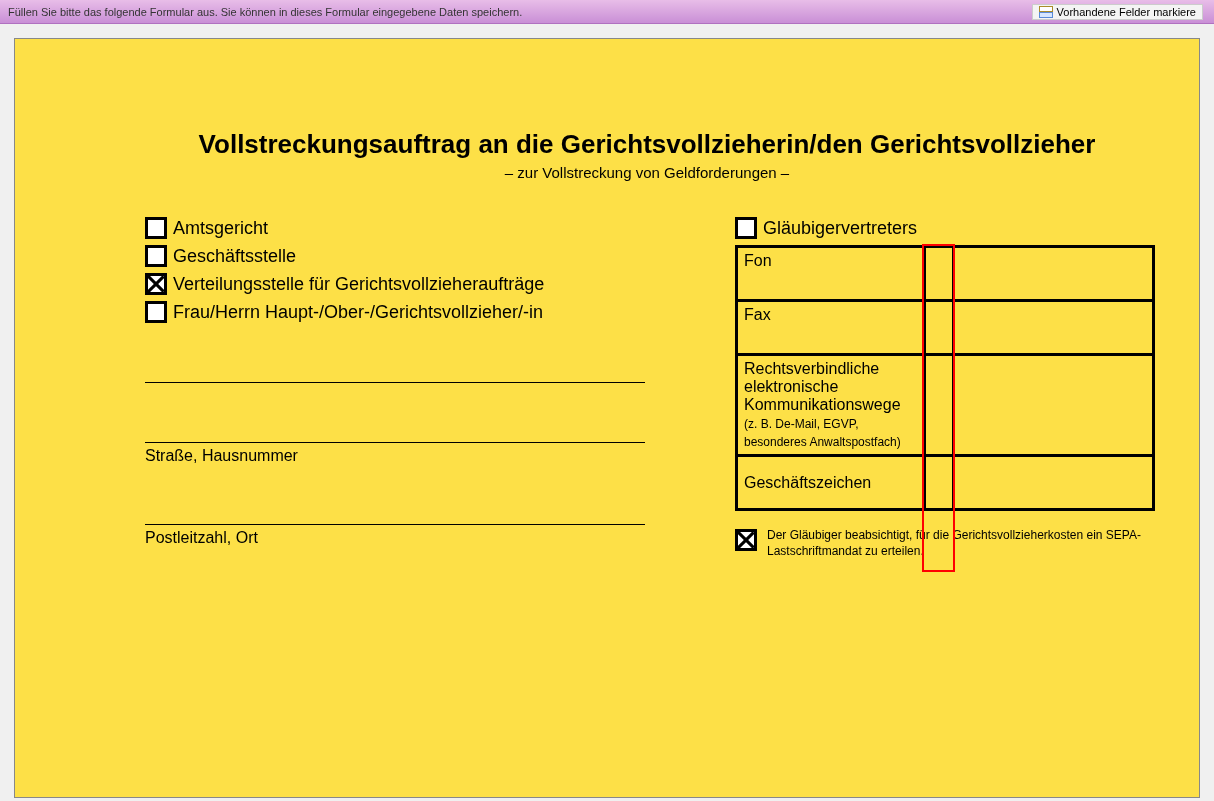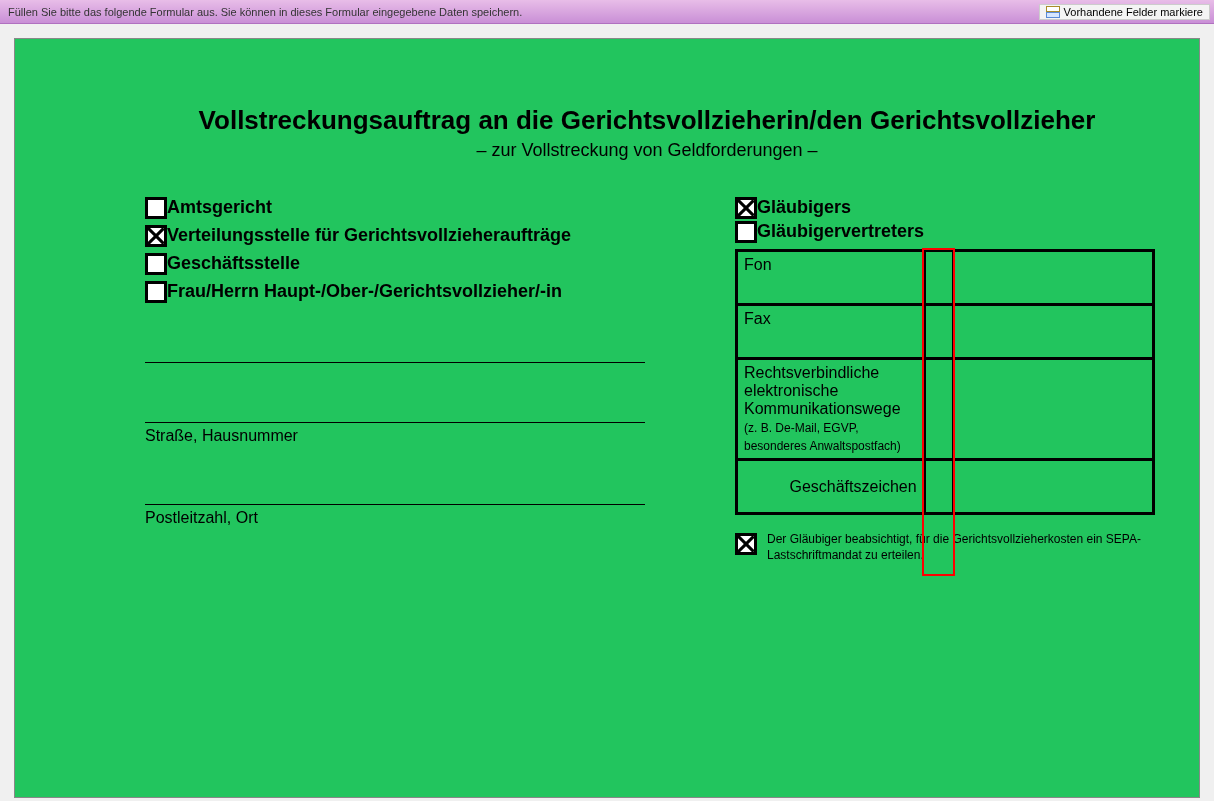--- a/index.html
+++ b/index.html
@@ -11,69 +11,68 @@
   }
   .toolbar {
     background: linear-gradient(to bottom, #e8bde8, #c98fd6);
     border-bottom: 1px solid #b070c0;
     height: 24px;
     display: flex;
     align-items: center;
     justify-content: space-between;
     font-size: 11px;
     color: #333;
-    padding: 0 4px 0 8px;
+    padding: 0 11px 0 8px;
   }
   .toolbar-left { white-space: nowrap; }
   .toolbar-right {
     background: #f4f4f4;
     border: 1px solid #ccc;
     padding: 1px 6px;
     display: flex;
     align-items: center;
     gap: 4px;
     font-size: 11px;
     white-space: nowrap;
     justify-content: flex-end;
   }
   .toolbar-right svg { flex-shrink: 0; }
   .page-wrap {
-    background: #22c55e;
+    background: #fde047;
     margin: 14px 0 0 14px;
     width: 1186px;
     height: 760px;
     border: 1px solid #888;
     position: relative;
-    padding: 66px 50px 0 130px;
+    padding: 90px 50px 0 130px;
   }
   .title {
     text-align: center;
     font-weight: bold;
     font-size: 26px;
     margin-bottom: 4px;
   }
   .subtitle {
     text-align: center;
-    font-size: 18px;
+    font-size: 15px;
     margin-bottom: 36px;
   }
   .two-col {
     display: flex;
     gap: 90px;
     align-items: flex-start;
   }
   .left-col { flex: 0 0 500px; }
   .right-col { flex: 0 0 420px; }
   .cb-row {
     display: flex;
-    align-items: flex-start;
-    gap: 0;
+    align-items: center;
+    gap: 6px;
     margin-bottom: 6px;
     font-size: 18px;
-    font-weight: bold;
   }
   .cb {
     width: 22px; height: 22px;
     border: 3px solid #000;
     flex-shrink: 0;
     position: relative;
     background: #fff;
   }
   .cb.checked::before,
   .cb.checked::after {
@@ -111,21 +110,21 @@
     border: 3px solid #000000;
     vertical-align: top;
     font-size: 16px;
     padding: 4px 6px;
   }
   .contact-table td.label-cell { width: 45%; }
   .contact-table td.mid-cell { width: 7%; padding:0; position:relative; }
   .contact-table td.val-cell { width: 48%; }
   .contact-table tr { height: 54px; }
   .contact-table tr.tall { height: 100px; }
-  .contact-table tr.gz td.label-cell { text-align: right; vertical-align: middle; }
+  .contact-table tr.gz td.label-cell { text-align: left; vertical-align: middle; }
   .sub-note { font-size: 12px; line-height: 1.2; }
   .highlight-col {
     position: absolute;
     border: 2px solid #f00;
     pointer-events: none;
   }
   .sepa-row {
     display: flex;
     gap: 10px;
     margin-top: 16px;
@@ -153,46 +152,42 @@
   <div class="title">Vollstreckungsauftrag an die Gerichtsvollzieherin/den Gerichtsvollzieher</div>
   <div class="subtitle">– zur Vollstreckung von Geldforderungen –</div>
 
   <div class="two-col">
     <div class="left-col">
       <div class="cb-row">
         <span class="cb"></span>
         <span>Amtsgericht</span>
       </div>
       <div class="cb-row">
+        <span class="cb"></span>
+        <span>Geschäftsstelle</span>
+      </div>
+      <div class="cb-row">
         <span class="cb checked"></span>
         <span>Verteilungsstelle für Gerichtsvollzieheraufträge</span>
-      </div>
-      <div class="cb-row">
-        <span class="cb"></span>
-        <span>Geschäftsstelle</span>
       </div>
       <div class="cb-row">
         <span class="cb"></span>
         <span>Frau/Herrn Haupt-/Ober-/Gerichtsvollzieher/-in</span>
       </div>
 
       <input class="line-input" value="" style="">
 
       <input class="line-input" value="" style="">
       <div class="line-caption">Straße, Hausnummer</div>
 
       <input class="line-input" value="" style="">
       <div class="line-caption">Postleitzahl, Ort</div>
     </div>
 
     <div class="right-col">
-      <div class="cb-row" style="margin-bottom:2px;">
-        <span class="cb checked"></span>
-        <span>Gläubigers</span>
-      </div>
       <div class="cb-row" style="margin-bottom:2px;">
         <span class="cb"></span>
         <span>Gläubigervertreters</span>
       </div>
 
       <div style="position:relative;">
         <table class="contact-table">
           <tbody>
               <tr>
             <td class="label-cell">Fon</td>

